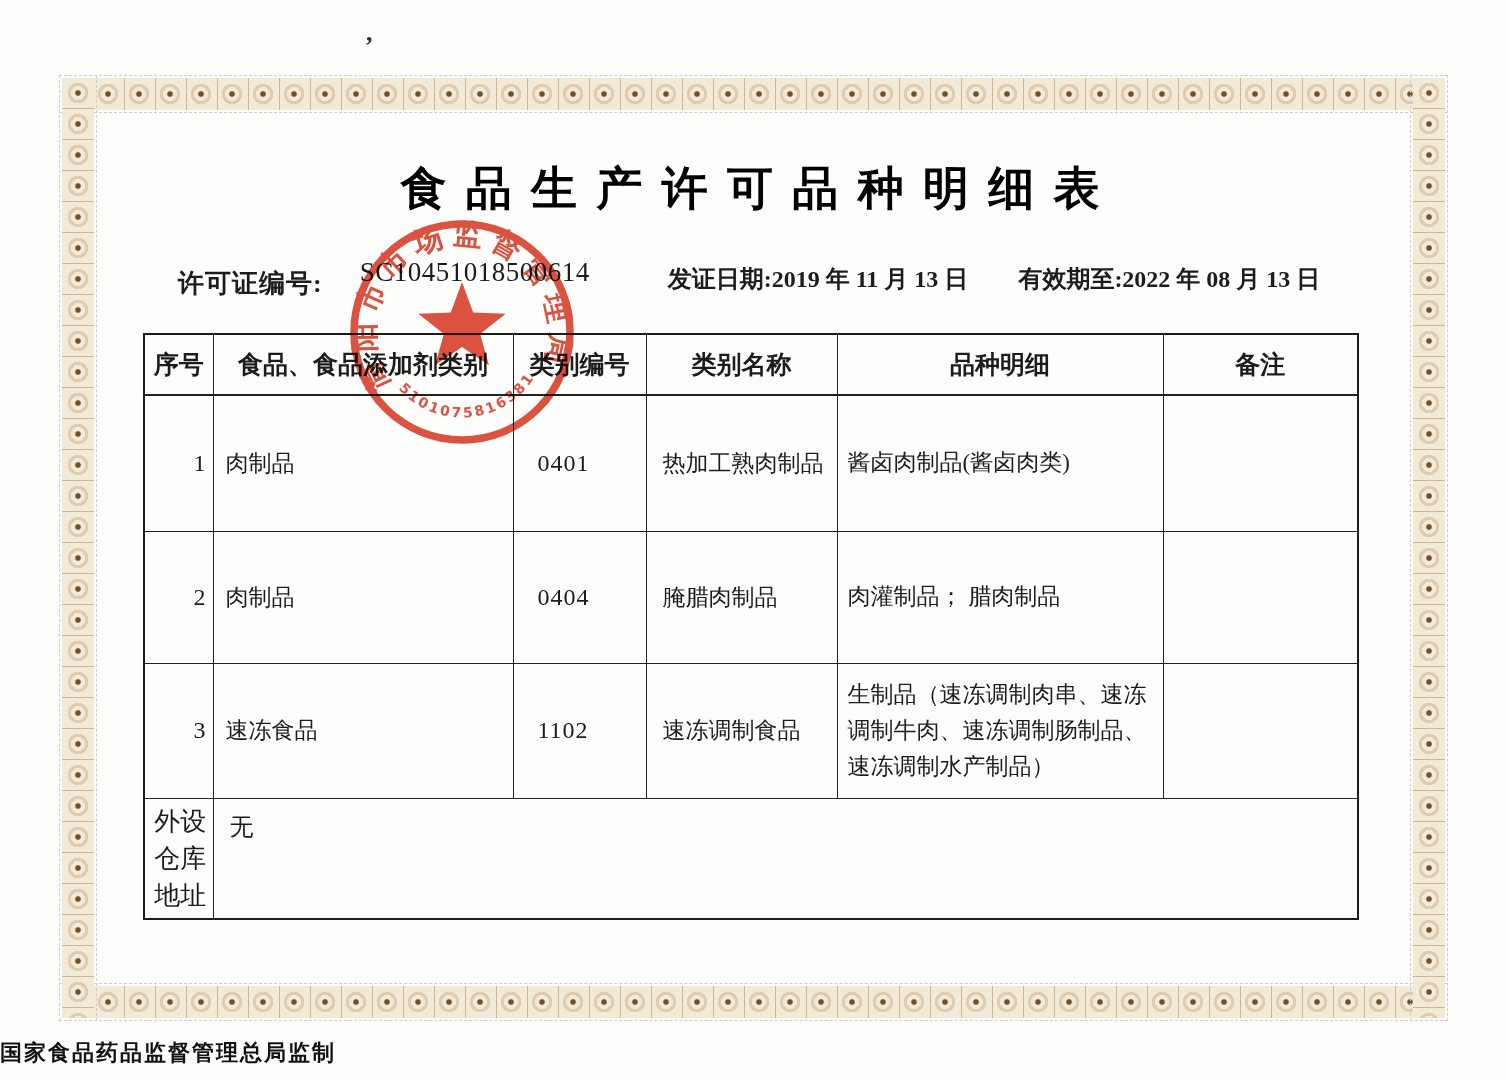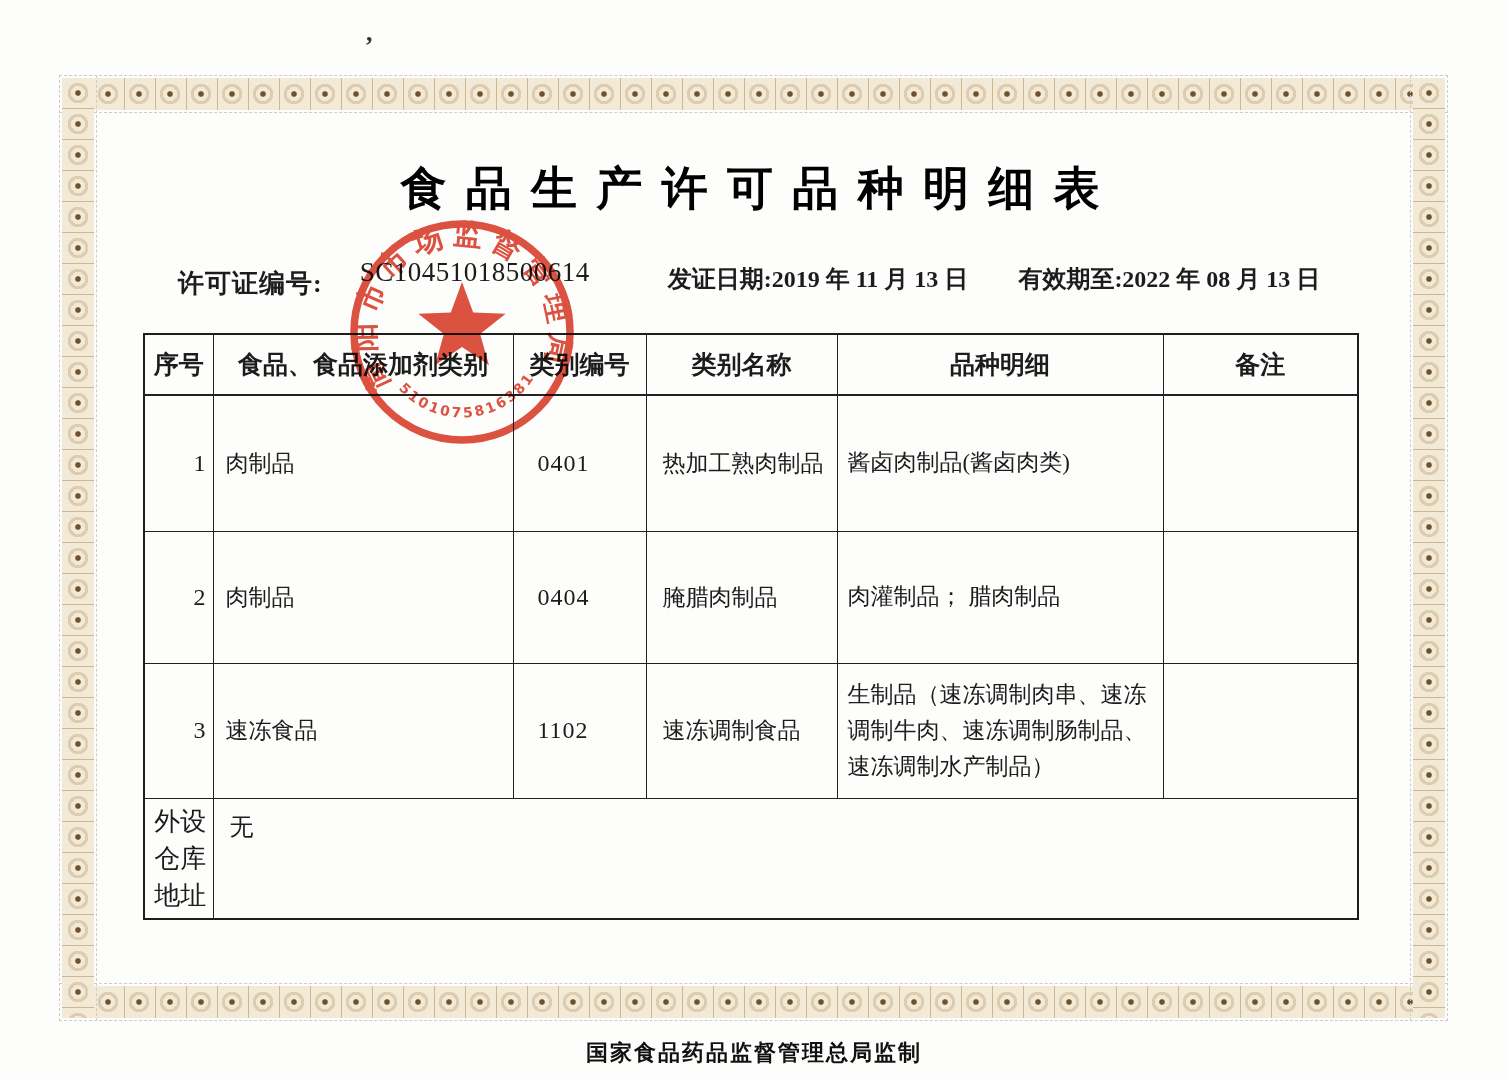--- a/index.html
+++ b/index.html
@@ -83,21 +83,21 @@
   .wh-label{
     font-size:26px !important;font-weight:normal;
     line-height:37px;padding:4px 4px 4px 7px !important;
     text-align:center;vertical-align:middle;word-break:break-all;
   }
   .wh-value{vertical-align:top !important;padding:12px 0 0 16px !important;font-size:24px;}
 
   
   .doc-footer{
     position:absolute;left:0;top:1038px;width:1508px;
-    text-align:center;font-size:22px;font-weight:700;letter-spacing:2px;color:#111;
+    font-size:22px;font-weight:700;letter-spacing:2px;color:#111;
   }
 
   
   .seal{
     position:absolute;left:340px;top:210px;
     mix-blend-mode:multiply;opacity:.88;
     pointer-events:none;
   }
 </style>
 </head>

